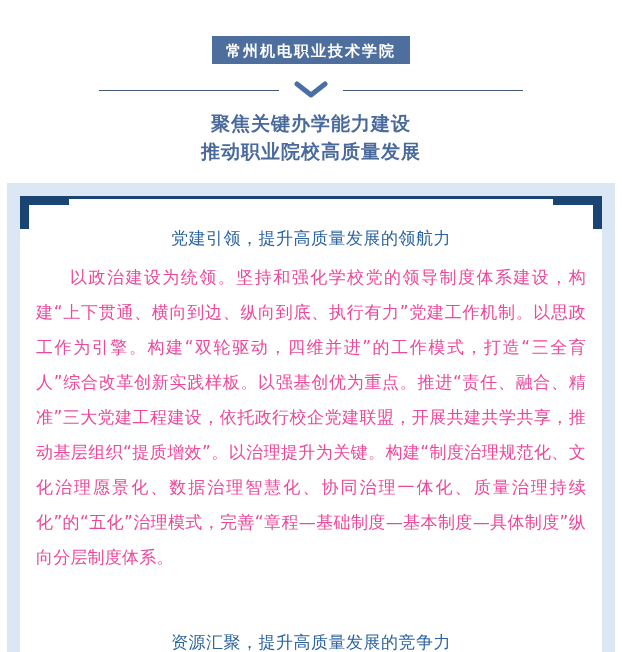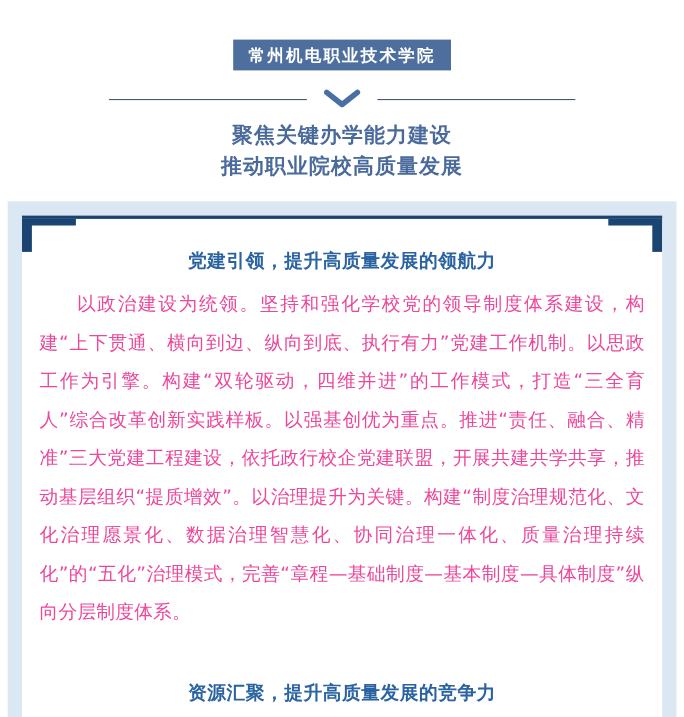--- a/index.html
+++ b/index.html
@@ -91,26 +91,26 @@
   .card::after {
     right: 0;
     border-top: 9px solid #1a4472;
     border-right: 9px solid #1a4472;
   }
 
   .section-heading {
     text-align: center;
     color: #2b63a0;
     font-size: 17px;
-    font-weight: bold;
+    font-weight: normal;
     letter-spacing: 0.5px;
     line-height: 22px;
   }
   .section-heading.first { margin-top: 28px; }
-  .section-heading.second { margin-top: 44px; }
+  .section-heading.second { margin-top: 56px; }
 
   .section-body {
     margin-top: 11px;
     color: #ec4899;
     font-size: 17px;
     line-height: 35px;
     text-align: justify;
     text-indent: 2em;
     letter-spacing: 0.2px;
   }

